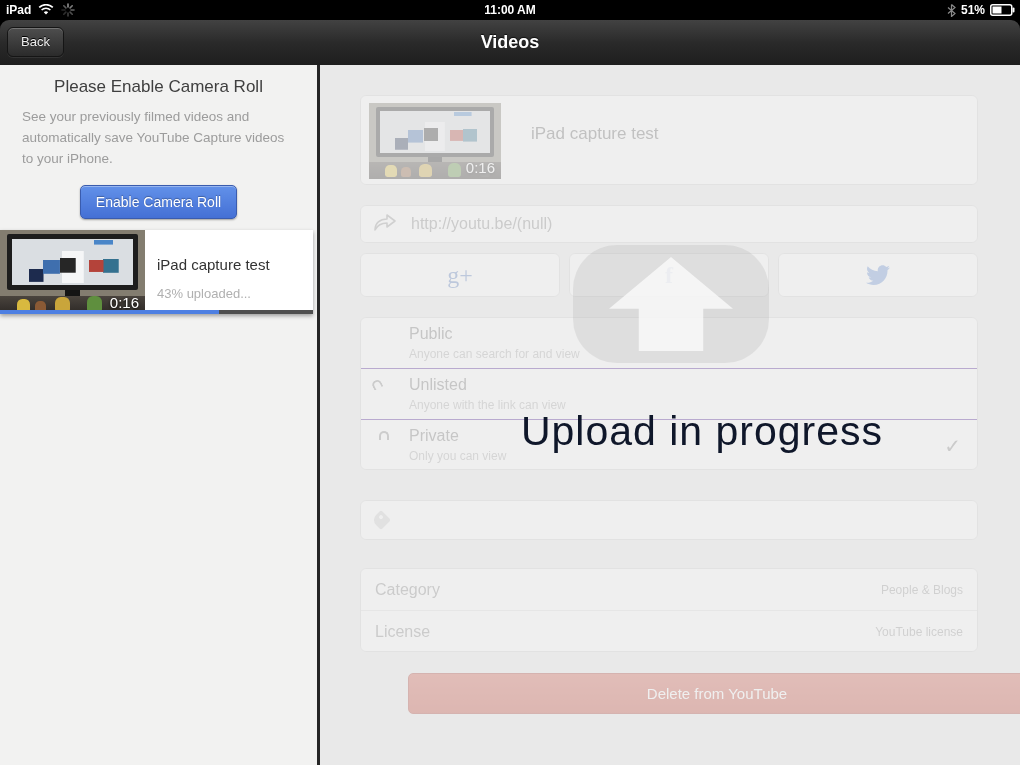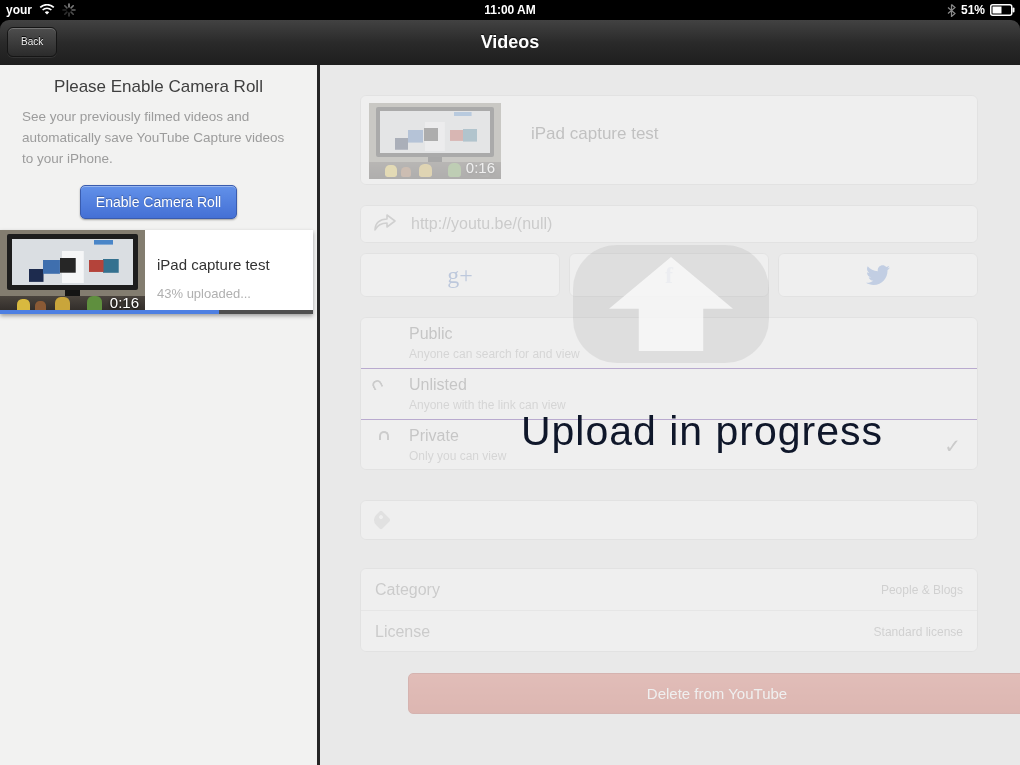--- a/index.html
+++ b/index.html
@@ -15,21 +15,21 @@
 
   
   .nav-bar { position:absolute; top:20px; left:0; width:1020px; height:45px;
     background:linear-gradient(#424242,#2a2a2a 50%,#1e1e1e);
     border-radius:9px 9px 0 0; }
   .nav-title { position:absolute; width:100%; text-align:center; line-height:45px; color:#fff;
     font-size:18px; font-weight:bold; text-shadow:0 -1px 1px rgba(0,0,0,.7); }
   .back-btn { position:absolute; left:7px; top:7px; height:30px; padding:0 13px;
     background:linear-gradient(#4e4e4e,#2b2b2b); border:1px solid #151515; border-radius:6px;
     box-shadow:inset 0 1px 0 rgba(255,255,255,.22), 0 1px 0 rgba(255,255,255,.08);
-    color:#eee; font-size:10px; line-height:28px; text-shadow:0 -1px 0 #000; cursor:pointer; }
+    color:#eee; font-size:13px; line-height:28px; text-shadow:0 -1px 0 #000; cursor:pointer; }
 
   
   .content { position:absolute; top:65px; left:0; width:1020px; height:700px; }
   .sidebar { position:absolute; left:0; top:0; width:317px; height:700px; background:#f2f2f1; }
   .divider { position:absolute; left:317px; top:0; width:3px; height:700px; background:#262626; }
   .main { position:absolute; left:320px; top:0; width:700px; height:700px; background:#e9e9e9; }
 
   
   .prompt-title { margin-top:12px; text-align:center; font-size:17px; color:#3f3f3f; }
   .prompt-body { margin:10px 22px 0; text-align:left; font-size:13.5px; line-height:1.55; color:#9c9c9c; }
@@ -134,21 +134,21 @@
 
   svg { display:block; }
 </style>
 </head>
 <body>
 
 <div id="page">
 
   <div class="status-bar">
     <div class="sb-left">
-      <span>your</span>
+      <span>iPad</span>
       <span>
         <svg width="16" height="12" viewBox="0 0 16 12">
           <path d="M8 10.5 L5.8 8.2 A3.4 3.4 0 0 1 10.2 8.2 Z" fill="#fff"></path>
           <path d="M3.6 6 A6.4 6.4 0 0 1 12.4 6" stroke="#fff" stroke-width="1.6" fill="none"></path>
           <path d="M1.2 3.4 A9.8 9.8 0 0 1 14.8 3.4" stroke="#fff" stroke-width="1.6" fill="none"></path>
         </svg>
       </span>
       <span>
         <svg width="14" height="14" viewBox="0 0 14 14">
           <g stroke="#9a9a9a" stroke-width="1.6" stroke-linecap="round">
@@ -293,21 +293,21 @@
           <span class="tag-icon"></span>
         </div>
 
         <div class="card meta-card">
           <div class="meta-row">
             <span class="meta-label">Category</span>
             <span class="meta-value">People &amp; Blogs</span>
           </div>
           <div class="meta-row">
             <span class="meta-label">License</span>
-            <span class="meta-value">Standard license</span>
+            <span class="meta-value">YouTube license</span>
           </div>
         </div>
 
         <button class="delete-btn">Delete from YouTube</button>
       </div>
 
       <div class="watermark">
         <div class="wm-arrow"></div>
       </div>
       <div class="overlay-text">Upload in progress</div>

